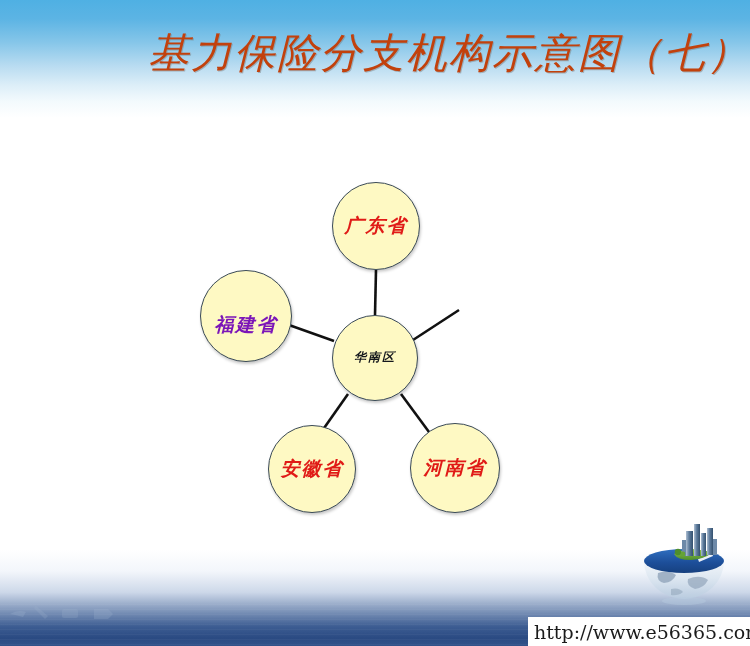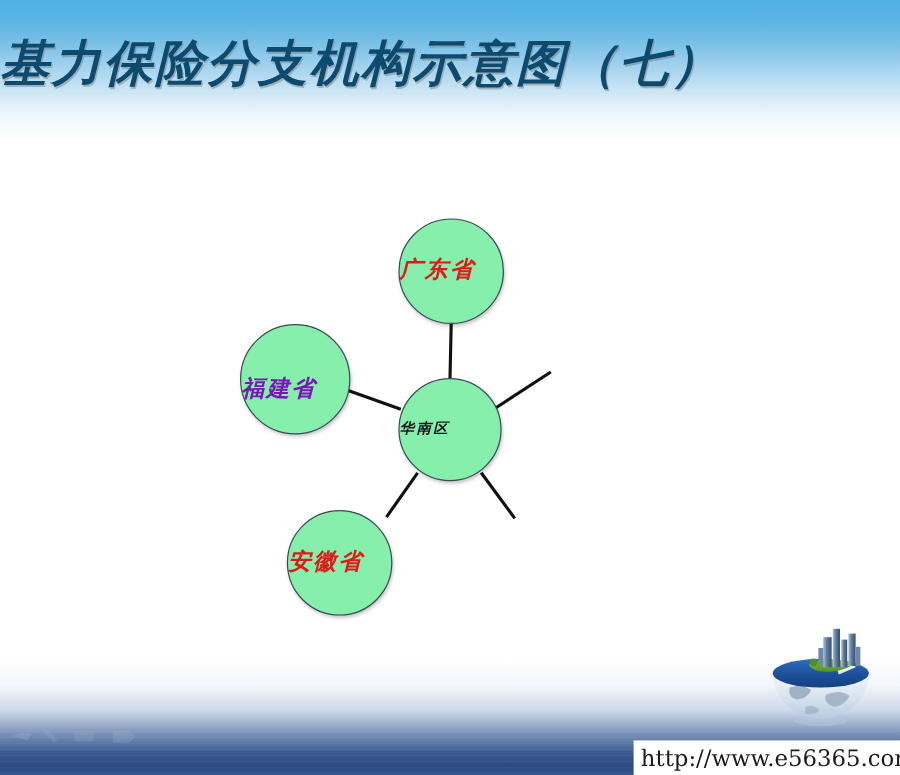--- a/index.html
+++ b/index.html
@@ -70,27 +70,27 @@
     height: 22px;
     opacity: .5;
   }
 
   
   .title {
     position: absolute;
     left: 0;
     top: 26px;
     width: 750px;
-    text-align: left;
+    text-align: right;
     font-family: "DejaVu Serif", "Liberation Serif", serif;
     font-size: 41px;
-    font-weight: bold;
+    font-weight: normal;
     font-style: italic;
     letter-spacing: 2px;
-    color: #0c4a6e;
+    color: #c2410c;
     white-space: nowrap;
     text-shadow: 1px 1px 0 rgba(120,120,120,.45);
   }
 
   
   .diagram {
     position: absolute;
     left: 0; top: 0;
     width: 750px;
     height: 646px;
@@ -98,24 +98,25 @@
   .edges {
     position: absolute;
     left: 0; top: 0;
     width: 750px;
     height: 646px;
   }
   .node {
     position: absolute;
     box-sizing: border-box;
     border-radius: 50%;
-    background: #86efac;
+    background: #fef9c3;
     border: 1.5px solid #3a4a57;
     display: flex;
     align-items: center;
+    justify-content: center;
     box-shadow: 1px 2px 3px rgba(0,0,0,.22);
   }
   .node span {
     font-family: "DejaVu Serif", "Liberation Serif", serif;
     font-size: 19px;
     font-style: italic;
     font-weight: bold;
     letter-spacing: 2px;
     line-height: 1;
     white-space: nowrap;
@@ -189,24 +190,27 @@
 
     <div class="node purple" style="left:200px; top:270px; width:92px; height:92px;">
       <span>福建省</span>
     </div>
 
 
     <div class="node center" style="left:332px; top:315px; width:86px; height:86px;">
       <span>华南区</span>
     </div>
 
-    <div class="node red" style="left:239px; top:425px; width:88px; height:88px;">
+    <div class="node red" style="left:268px; top:425px; width:88px; height:88px;">
       <span>安徽省</span>
     </div>
 
+    <div class="node red" style="left:410px; top:423px; width:90px; height:90px;">
+      <span>河南省</span>
+    </div>
 
   </div>
 
   <svg class="globe" viewBox="0 0 92 86">
     <defs>
       <linearGradient id="oceanTop" x1="0" y1="0" x2="0" y2="1">
         <stop offset="0%" stop-color="#2f6fc0"></stop>
         <stop offset="55%" stop-color="#1d4f9a"></stop>
         <stop offset="100%" stop-color="#16407f"></stop>
       </linearGradient>

